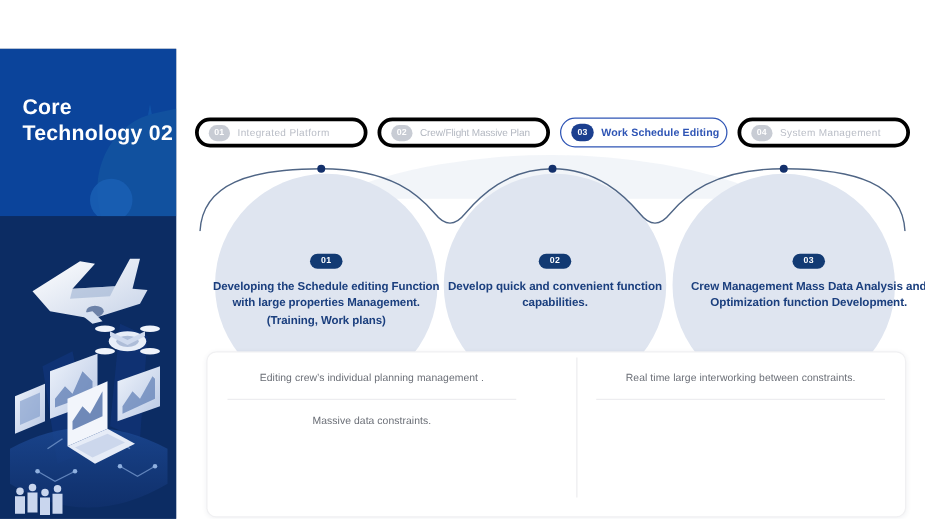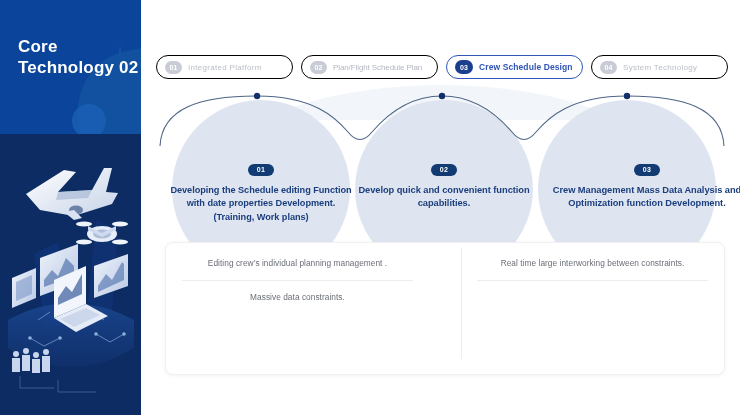--- a/index.html
+++ b/index.html
@@ -6,20 +6,21 @@
   html, body {
     width: 740px; height: 415px;
     background: #ffffff;
     font-family: "Liberation Sans", sans-serif;
     overflow: hidden;
   }
   #stage {
     position: relative;
     width: 740px; height: 370px;
     background: #ffffff;
+    margin-top: 39px;
   }
 
   
   .sidebar {
     position: absolute; left: 0; top: 0;
     width: 141px; height: 415px;
     background: #0c2c63;
     overflow: hidden;
   }
   .sb-top {
@@ -68,21 +69,21 @@
   .tabs {
     position: absolute; left: 156px; top: 55px;
     width: 572px; height: 24px;
     display: flex; gap: 8px;
     z-index: 20;
   }
   .tab {
     flex: 1 1 0;
     height: 24px;
     border-radius: 12px;
-    border: 1px solid #000000;
+    border: 3px solid #000000;
     background: #ffffff;
     display: flex; align-items: center;
     padding-left: 8px;
     gap: 6px;
   }
   .tab .num {
     width: 17px; height: 13px; border-radius: 7px;
     background: #c8ccd4;
     color: #ffffff;
     font-size: 7px; font-weight: bold;
@@ -310,29 +311,29 @@
     <div class="backdrop-arc"></div>
   </div>
 
   <div class="tabs">
     <div class="tab t1">
       <span class="num">01</span>
       <span class="lbl">Integrated Platform</span>
     </div>
     <div class="tab t2">
       <span class="num">02</span>
-      <span class="lbl">Plan/Flight Schedule Plan</span>
+      <span class="lbl">Crew/Flight Massive Plan</span>
     </div>
     <div class="tab active">
       <span class="num">03</span>
-      <span class="lbl">Crew Schedule Design</span>
+      <span class="lbl">Work Schedule Editing</span>
     </div>
     <div class="tab t4">
       <span class="num">04</span>
-      <span class="lbl">System Technology</span>
+      <span class="lbl">System Management</span>
     </div>
   </div>
 
   <div class="circles">
     <div class="circ c1"></div>
     <div class="circ c2"></div>
     <div class="circ c3"></div>
   </div>
 
   <svg class="wave" viewBox="0 0 572 60">
@@ -342,21 +343,21 @@
              C 364 56, 372 56, 380 46
              C 392 32, 414 10, 471 10 C 528 10, 566 22, 568 60" fill="none" stroke="#3c5478" stroke-width="1.1" opacity=".9"></path>
     <circle cx="101" cy="10" r="3.2" fill="#13306b"></circle>
     <circle cx="286" cy="10" r="3.2" fill="#13306b"></circle>
     <circle cx="471" cy="10" r="3.2" fill="#13306b"></circle>
   </svg>
 
   <div class="heads">
     <div class="head h1">
       <div class="badge">01</div>
-      <div class="htitle">Developing the Schedule editing Function with date properties Development. (Training, Work plans)</div>
+      <div class="htitle">Developing the Schedule editing Function with large properties Management. (Training, Work plans)</div>
     </div>
     <div class="head h2">
       <div class="badge">02</div>
       <div class="htitle">Develop quick and convenient function capabilities.</div>
     </div>
     <div class="head h3">
       <div class="badge">03</div>
       <div class="htitle">Crew Management Mass Data Analysis and Optimization function Development.</div>
     </div>
   </div>

